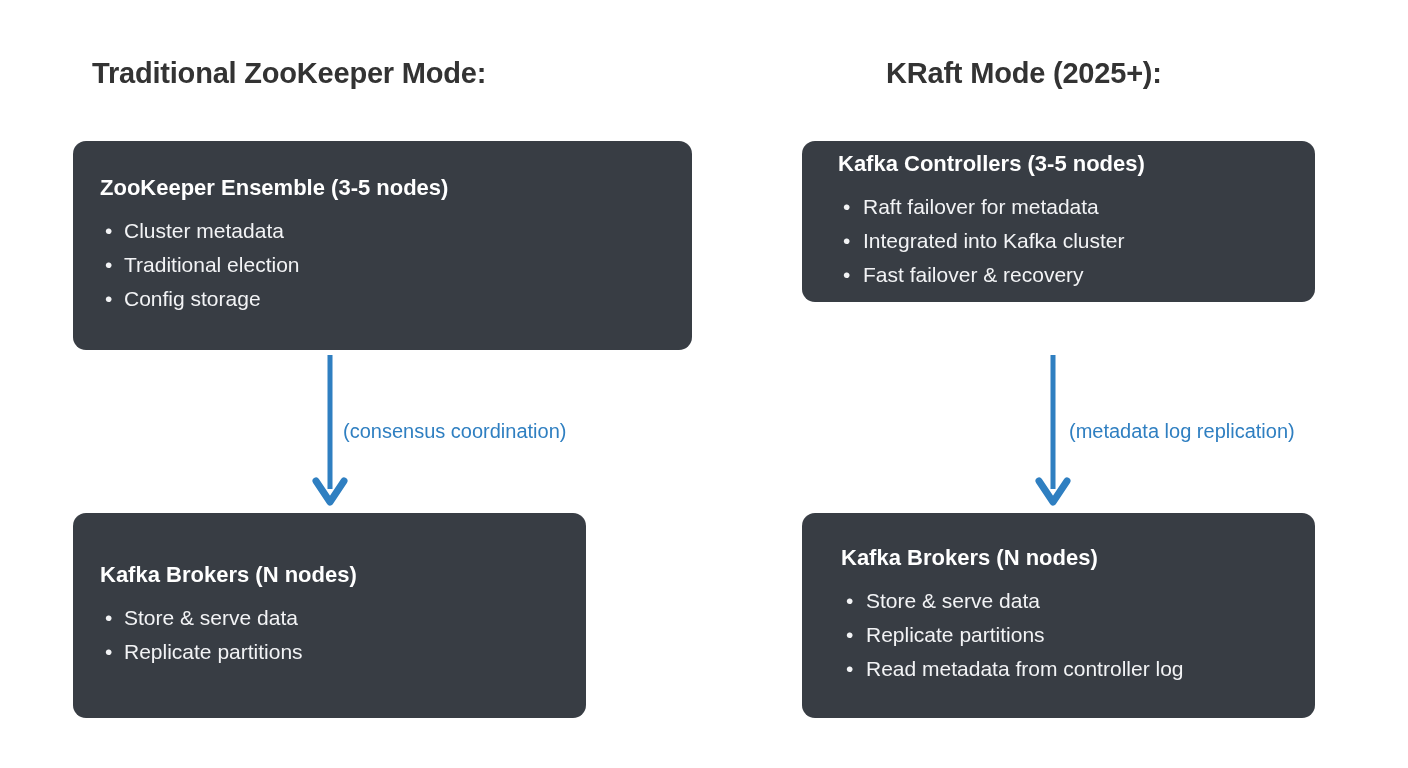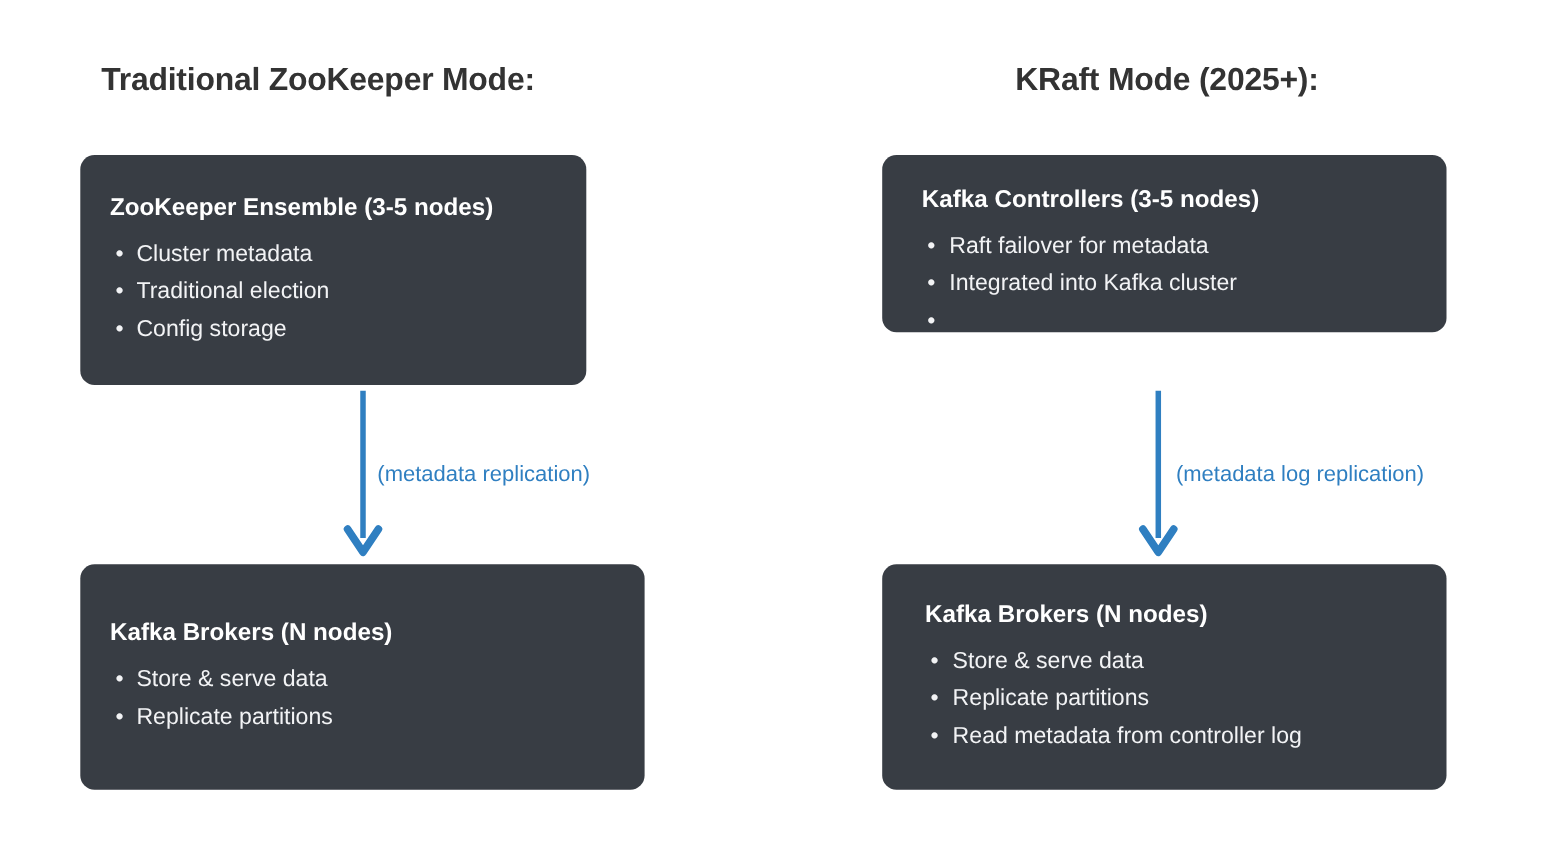--- a/index.html
+++ b/index.html
@@ -23,33 +23,33 @@
   
   .col-title {
     position: absolute;
     font-size: 29px;
     font-weight: bold;
     color: #333333;
     letter-spacing: -0.2px;
     white-space: nowrap;
   }
   #title-left  { left: 92px;  top: 57px; }
-  #title-right { left: 886px; top: 57px; margin-left: 37px; }
+  #title-right { left: 886px; top: 57px; }
 
   
   .node-box {
     position: absolute;
     box-sizing: border-box;
     background: #383d44;
     border-radius: 13px;
     display: flex;
     flex-direction: column;
     justify-content: center;
   }
-  #box-zk        { left: 73px;  top: 141px; width: 460px; height: 209px; padding: 0 0 0 27px; }
+  #box-zk        { left: 73px;  top: 141px; width: 619px; height: 209px; padding: 0 0 0 27px; }
   #box-ctrl      { left: 802px; top: 141px; width: 513px; height: 161px; padding: 0 0 0 36px; }
   #box-brokers-l { left: 73px;  top: 513px; width: 513px; height: 205px; padding: 0 0 0 27px; }
   #box-brokers-r { left: 802px; top: 513px; width: 513px; height: 205px; padding: 0 0 0 39px; }
 
   .box-title {
     font-size: 22px;
     font-weight: bold;
     color: #ffffff;
     margin-bottom: 13px;
     white-space: nowrap;
@@ -129,29 +129,30 @@
       <li class="bullet-item">
         <span class="bullet-dot">•</span>
         <span>Raft failover for metadata</span>
       </li>
       <li class="bullet-item">
         <span class="bullet-dot">•</span>
         <span>Integrated into Kafka cluster</span>
       </li>
       <li class="bullet-item">
         <span class="bullet-dot">•</span>
+        <span>Fast failover &amp; recovery</span>
       </li>
     </ul>
   </div>
 
   <svg class="arrow" id="arrow-left" viewBox="0 0 40 152">
     <line x1="20" y1="0" x2="20" y2="134" stroke="#2f7fc1" stroke-width="5"></line>
     <path d="M 6 126 L 20 147 L 34 126" fill="none" stroke="#2f7fc1" stroke-width="7" stroke-linecap="round" stroke-linejoin="round"></path>
   </svg>
-  <div class="arrow-label" id="arrow-label-left">(metadata replication)</div>
+  <div class="arrow-label" id="arrow-label-left">(consensus coordination)</div>
 
   <svg class="arrow" id="arrow-right" viewBox="0 0 40 152">
     <line x1="20" y1="0" x2="20" y2="134" stroke="#2f7fc1" stroke-width="5"></line>
     <path d="M 6 126 L 20 147 L 34 126" fill="none" stroke="#2f7fc1" stroke-width="7" stroke-linecap="round" stroke-linejoin="round"></path>
   </svg>
   <div class="arrow-label" id="arrow-label-right">(metadata log replication)</div>
 
   <div class="node-box" id="box-brokers-l">
     <div class="box-title">Kafka Brokers (N nodes)</div>
     <ul class="bullet-list">

